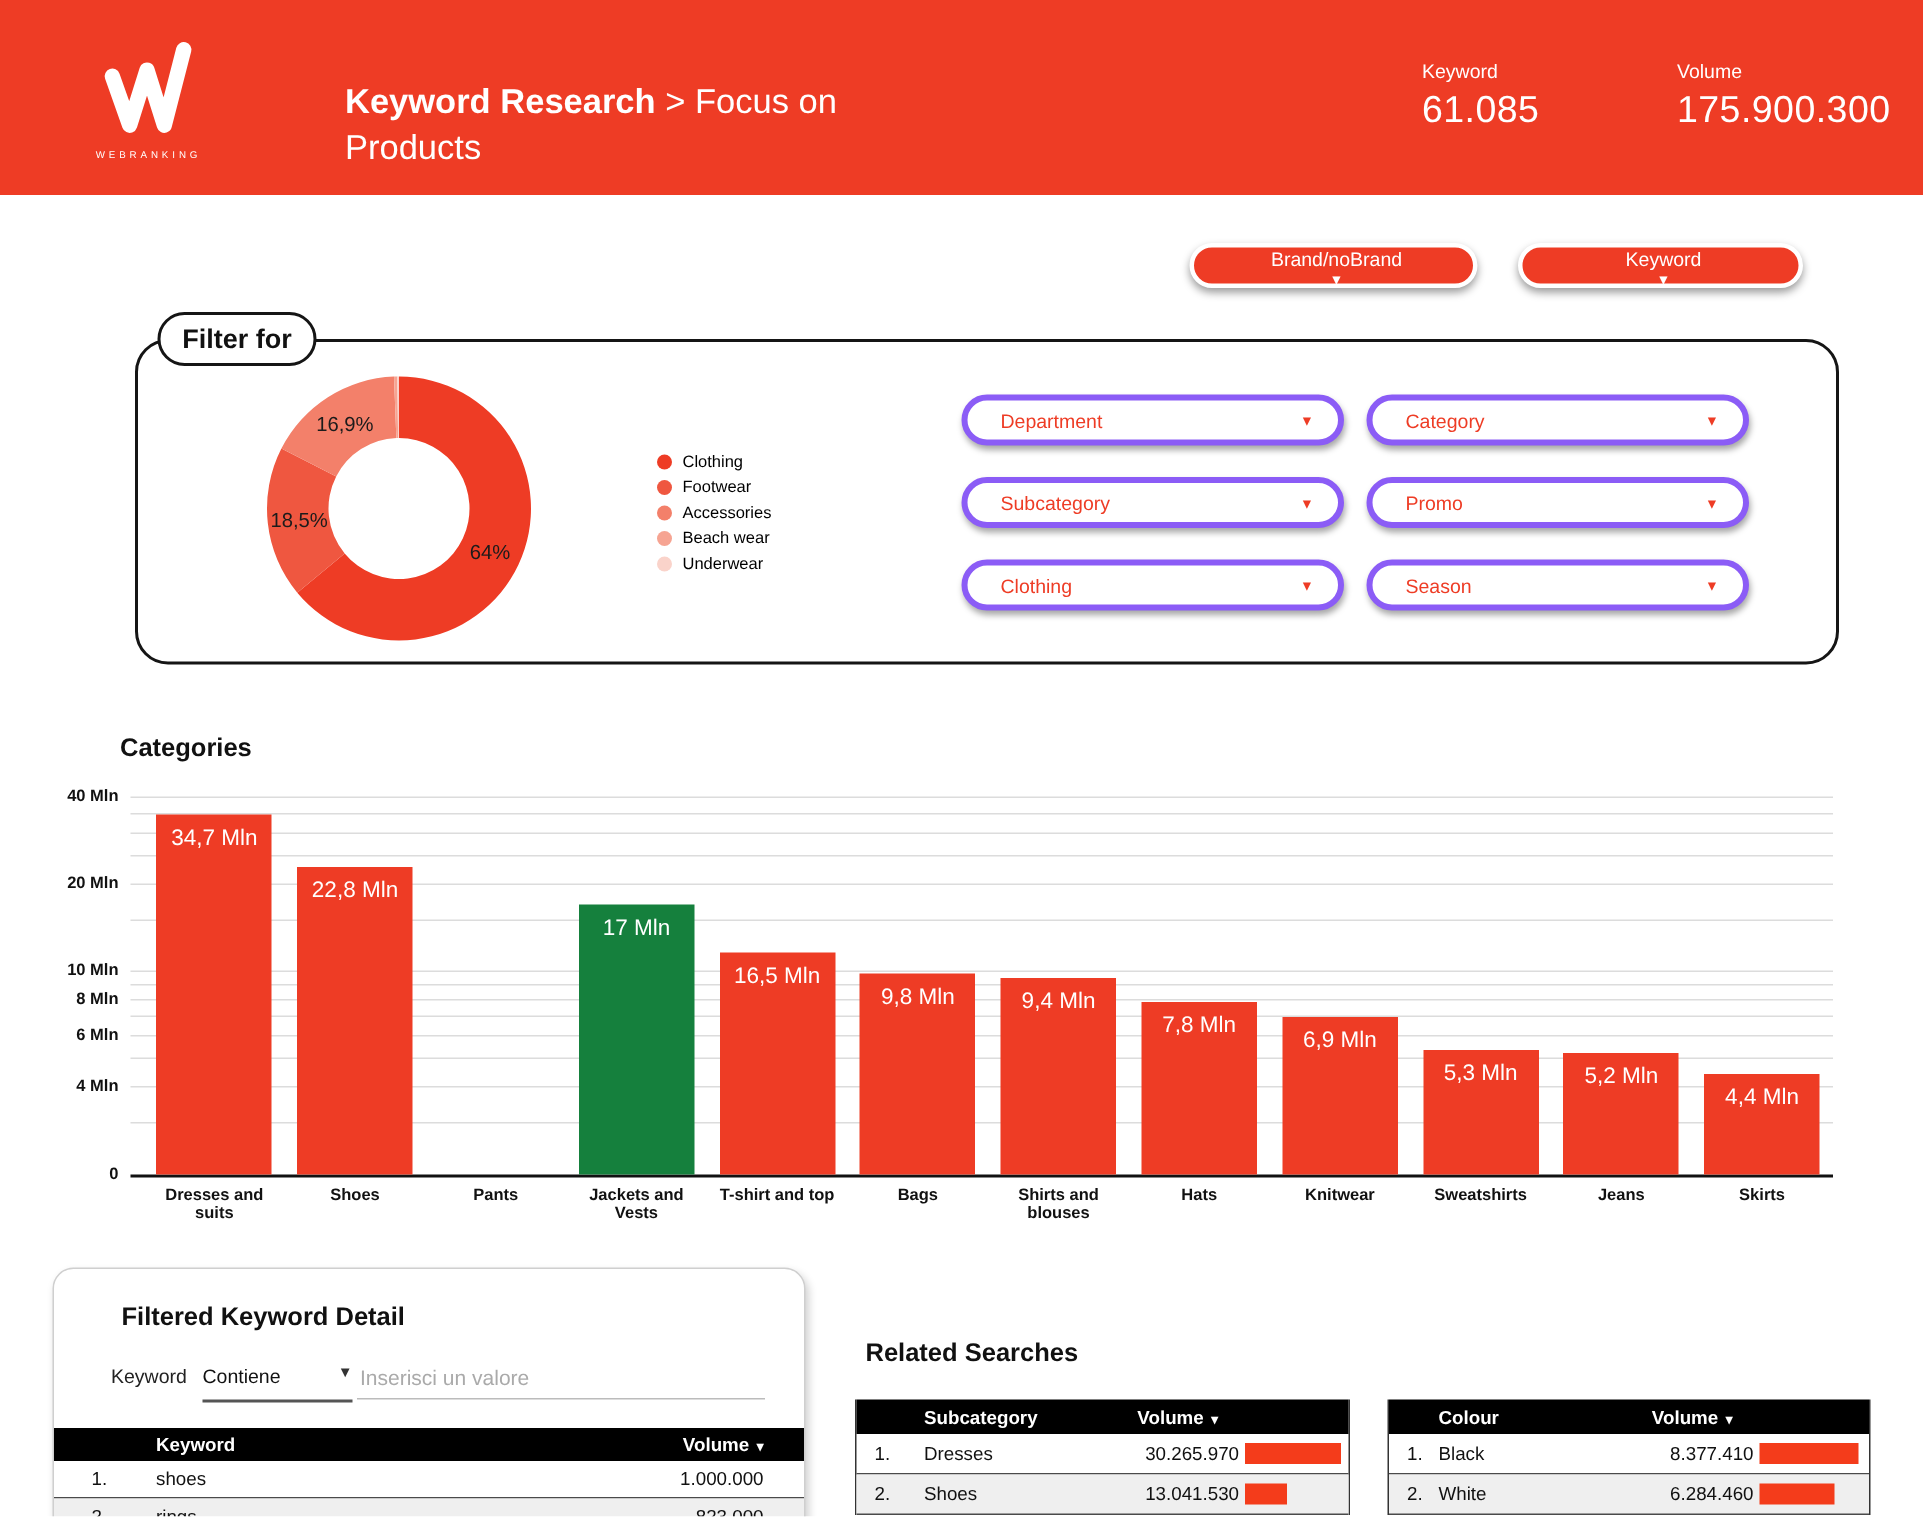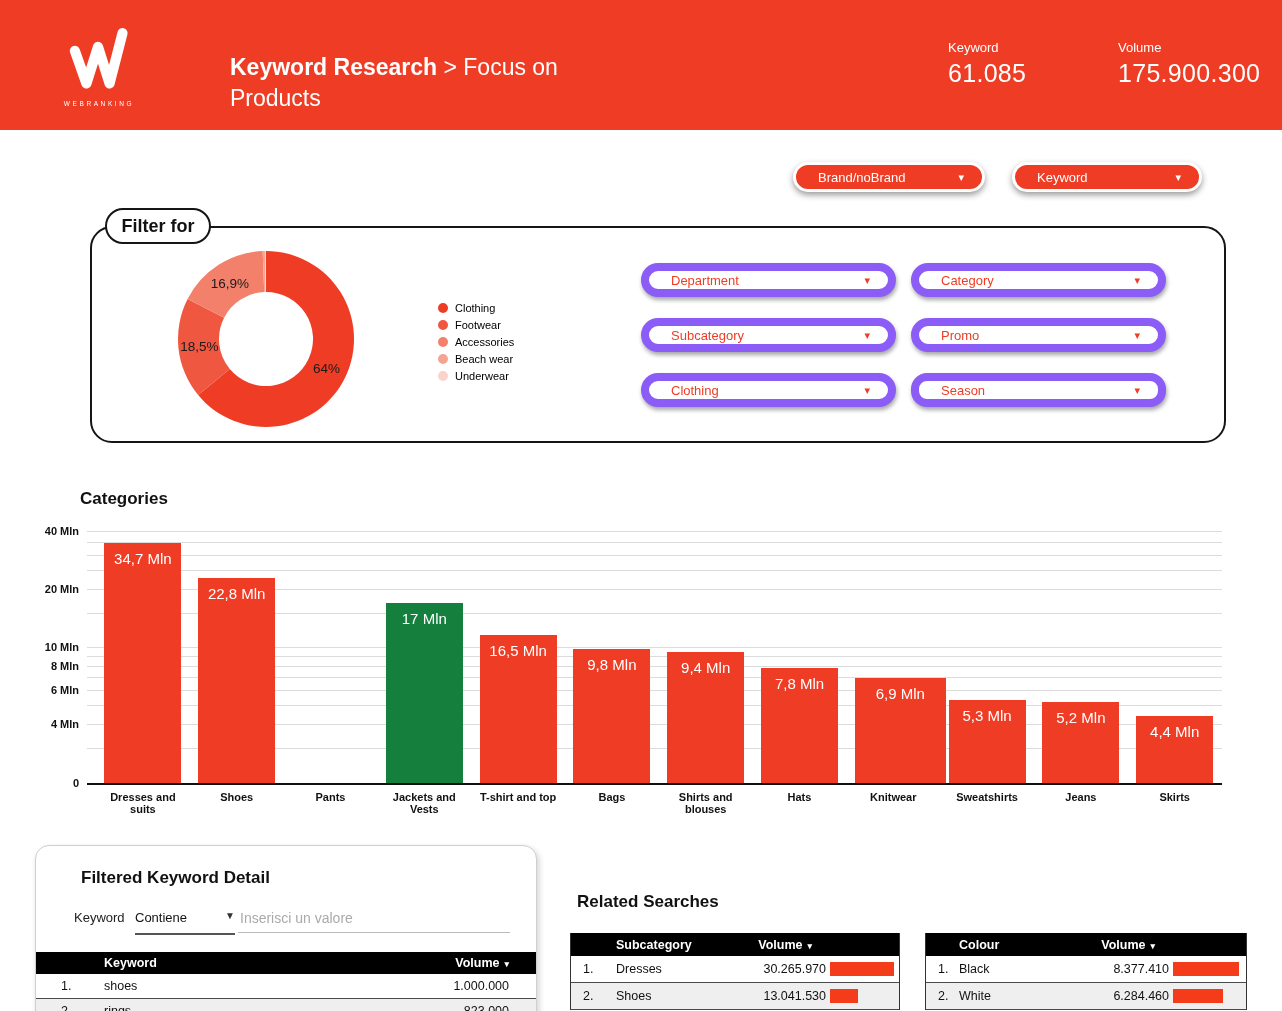--- a/index.html
+++ b/index.html
@@ -16,34 +16,34 @@
             font-size:23px;line-height:31px;font-weight:400;}
   .hd-title .tb{font-weight:700;}
   .stat{position:absolute;top:40px;color:#fff;}
   .stat .sl{font-size:13px;margin-bottom:4px;}
   .stat .sv{font-size:25px;letter-spacing:.3px;}
 
   
   .pill-red{position:absolute;top:162px;height:30px;background:#ee3c25;border:3px solid #fff;
             border-radius:18px;box-shadow:0 3px 6px rgba(0,0,0,.4);display:flex;align-items:center;
             justify-content:space-between;padding:0 18px 0 22px;box-sizing:border-box;color:#fff;
-            font-size:13px;cursor:pointer;}
+            font-size:13px;cursor:pointer;flex-direction:column;}
   .pill-red .caret{font-size:11px;color:#fff;}
 
   
   .filter-box{position:absolute;left:90px;top:226px;width:1132px;height:213px;
               border:2px solid #151515;border-radius:22px;}
   .filter-for{position:absolute;left:105px;top:208px;width:102px;height:32px;background:#fff;
               border:2.5px solid #151515;border-radius:18px;display:flex;align-items:center;
               justify-content:center;font-size:18px;font-weight:700;}
   .legend{position:absolute;left:438px;top:299px;}
   .legend-item{display:flex;align-items:center;height:17px;}
   .legend-dot{width:10px;height:10px;border-radius:50%;margin-right:7px;flex:none;}
   .legend-label{font-size:11px;color:#000;}
-  .pill-white{position:absolute;width:255px;height:34px;background:#fff;border:8px solid #8b5cf6;
+  .pill-white{position:absolute;width:255px;height:34px;background:#fff;border:4px solid #8b5cf6;
               border-radius:18px;box-shadow:1px 3px 4px rgba(0,0,0,.35);display:flex;align-items:center;
               justify-content:space-between;padding:0 18px 0 22px;box-sizing:border-box;
               color:#ee3c25;font-size:13px;cursor:pointer;}
   .pill-white .caret{font-size:11px;color:#ee3c25;}
 
   
   .chart-title{position:absolute;left:80px;top:489px;font-size:17px;font-weight:700;}
   .plot{position:absolute;left:87px;top:531px;width:1135px;height:252px;}
   .gridline{position:absolute;left:0;width:1135px;height:1px;background:#dcdcdc;}
   .baseline{position:absolute;left:0;top:252px;width:1135px;height:2px;background:#111;}
@@ -158,21 +158,21 @@
         <span class="caret">▾</span>
       </div>
       <div class="pill-white" style="left: 911px; top: 318px;">
         <span>Promo</span>
         <span class="caret">▾</span>
       </div>
       <div class="pill-white" style="left: 641px; top: 373px;">
         <span>Clothing</span>
         <span class="caret">▾</span>
       </div>
-      <div class="pill-white" style="left: 911px; top: 373px; border-radius: 16px;">
+      <div class="pill-white" style="left: 911px; top: 373px;">
         <span>Season</span>
         <span class="caret">▾</span>
       </div>
     </div>
 
   <div class="chart-title">Categories</div>
   <div class="plot" id="bar-plot">
       <div class="gridline" style="top: 0px;"></div>
       <div class="gridline" style="top: 11.2px;"></div>
       <div class="gridline" style="top: 24.1px;"></div>
@@ -217,21 +217,21 @@
       </div>
       <div class="xcat" style="left: 478px; width: 93.8px;">Bags</div>
       <div class="bar" style="left: 580.2px; width: 77px; top: 121.2px; height: 130.8px; background: rgb(238, 60, 37);">
         <div class="bar-label">9,4 Mln</div>
       </div>
       <div class="xcat" style="left: 571.8px; width: 93.8px;">Shirts and blouses</div>
       <div class="bar" style="left: 674px; width: 77px; top: 136.8px; height: 115.2px; background: rgb(238, 60, 37);">
         <div class="bar-label">7,8 Mln</div>
       </div>
       <div class="xcat" style="left: 665.6px; width: 93.8px;">Hats</div>
-      <div class="bar" style="left: 767.8px; width: 91px; top: 147.1px; height: 104.9px; background: rgb(238, 60, 37); text-decoration: underline;">
+      <div class="bar" style="left: 767.8px; width: 77px; top: 147.1px; height: 104.9px; background: rgb(238, 60, 37); text-decoration: underline;">
         <div class="bar-label">6,9 Mln</div>
       </div>
       <div class="xcat" style="left: 759.4px; width: 93.8px;">Knitwear</div>
       <div class="bar" style="left: 861.6px; width: 77px; top: 169.1px; height: 82.9px; background: rgb(238, 60, 37);">
         <div class="bar-label">5,3 Mln</div>
       </div>
       <div class="xcat" style="left: 853.2px; width: 93.8px;">Sweatshirts</div>
       <div class="bar" style="left: 955.4px; width: 77px; top: 170.7px; height: 81.3px; background: rgb(238, 60, 37);">
         <div class="bar-label">5,2 Mln</div>
       </div>

